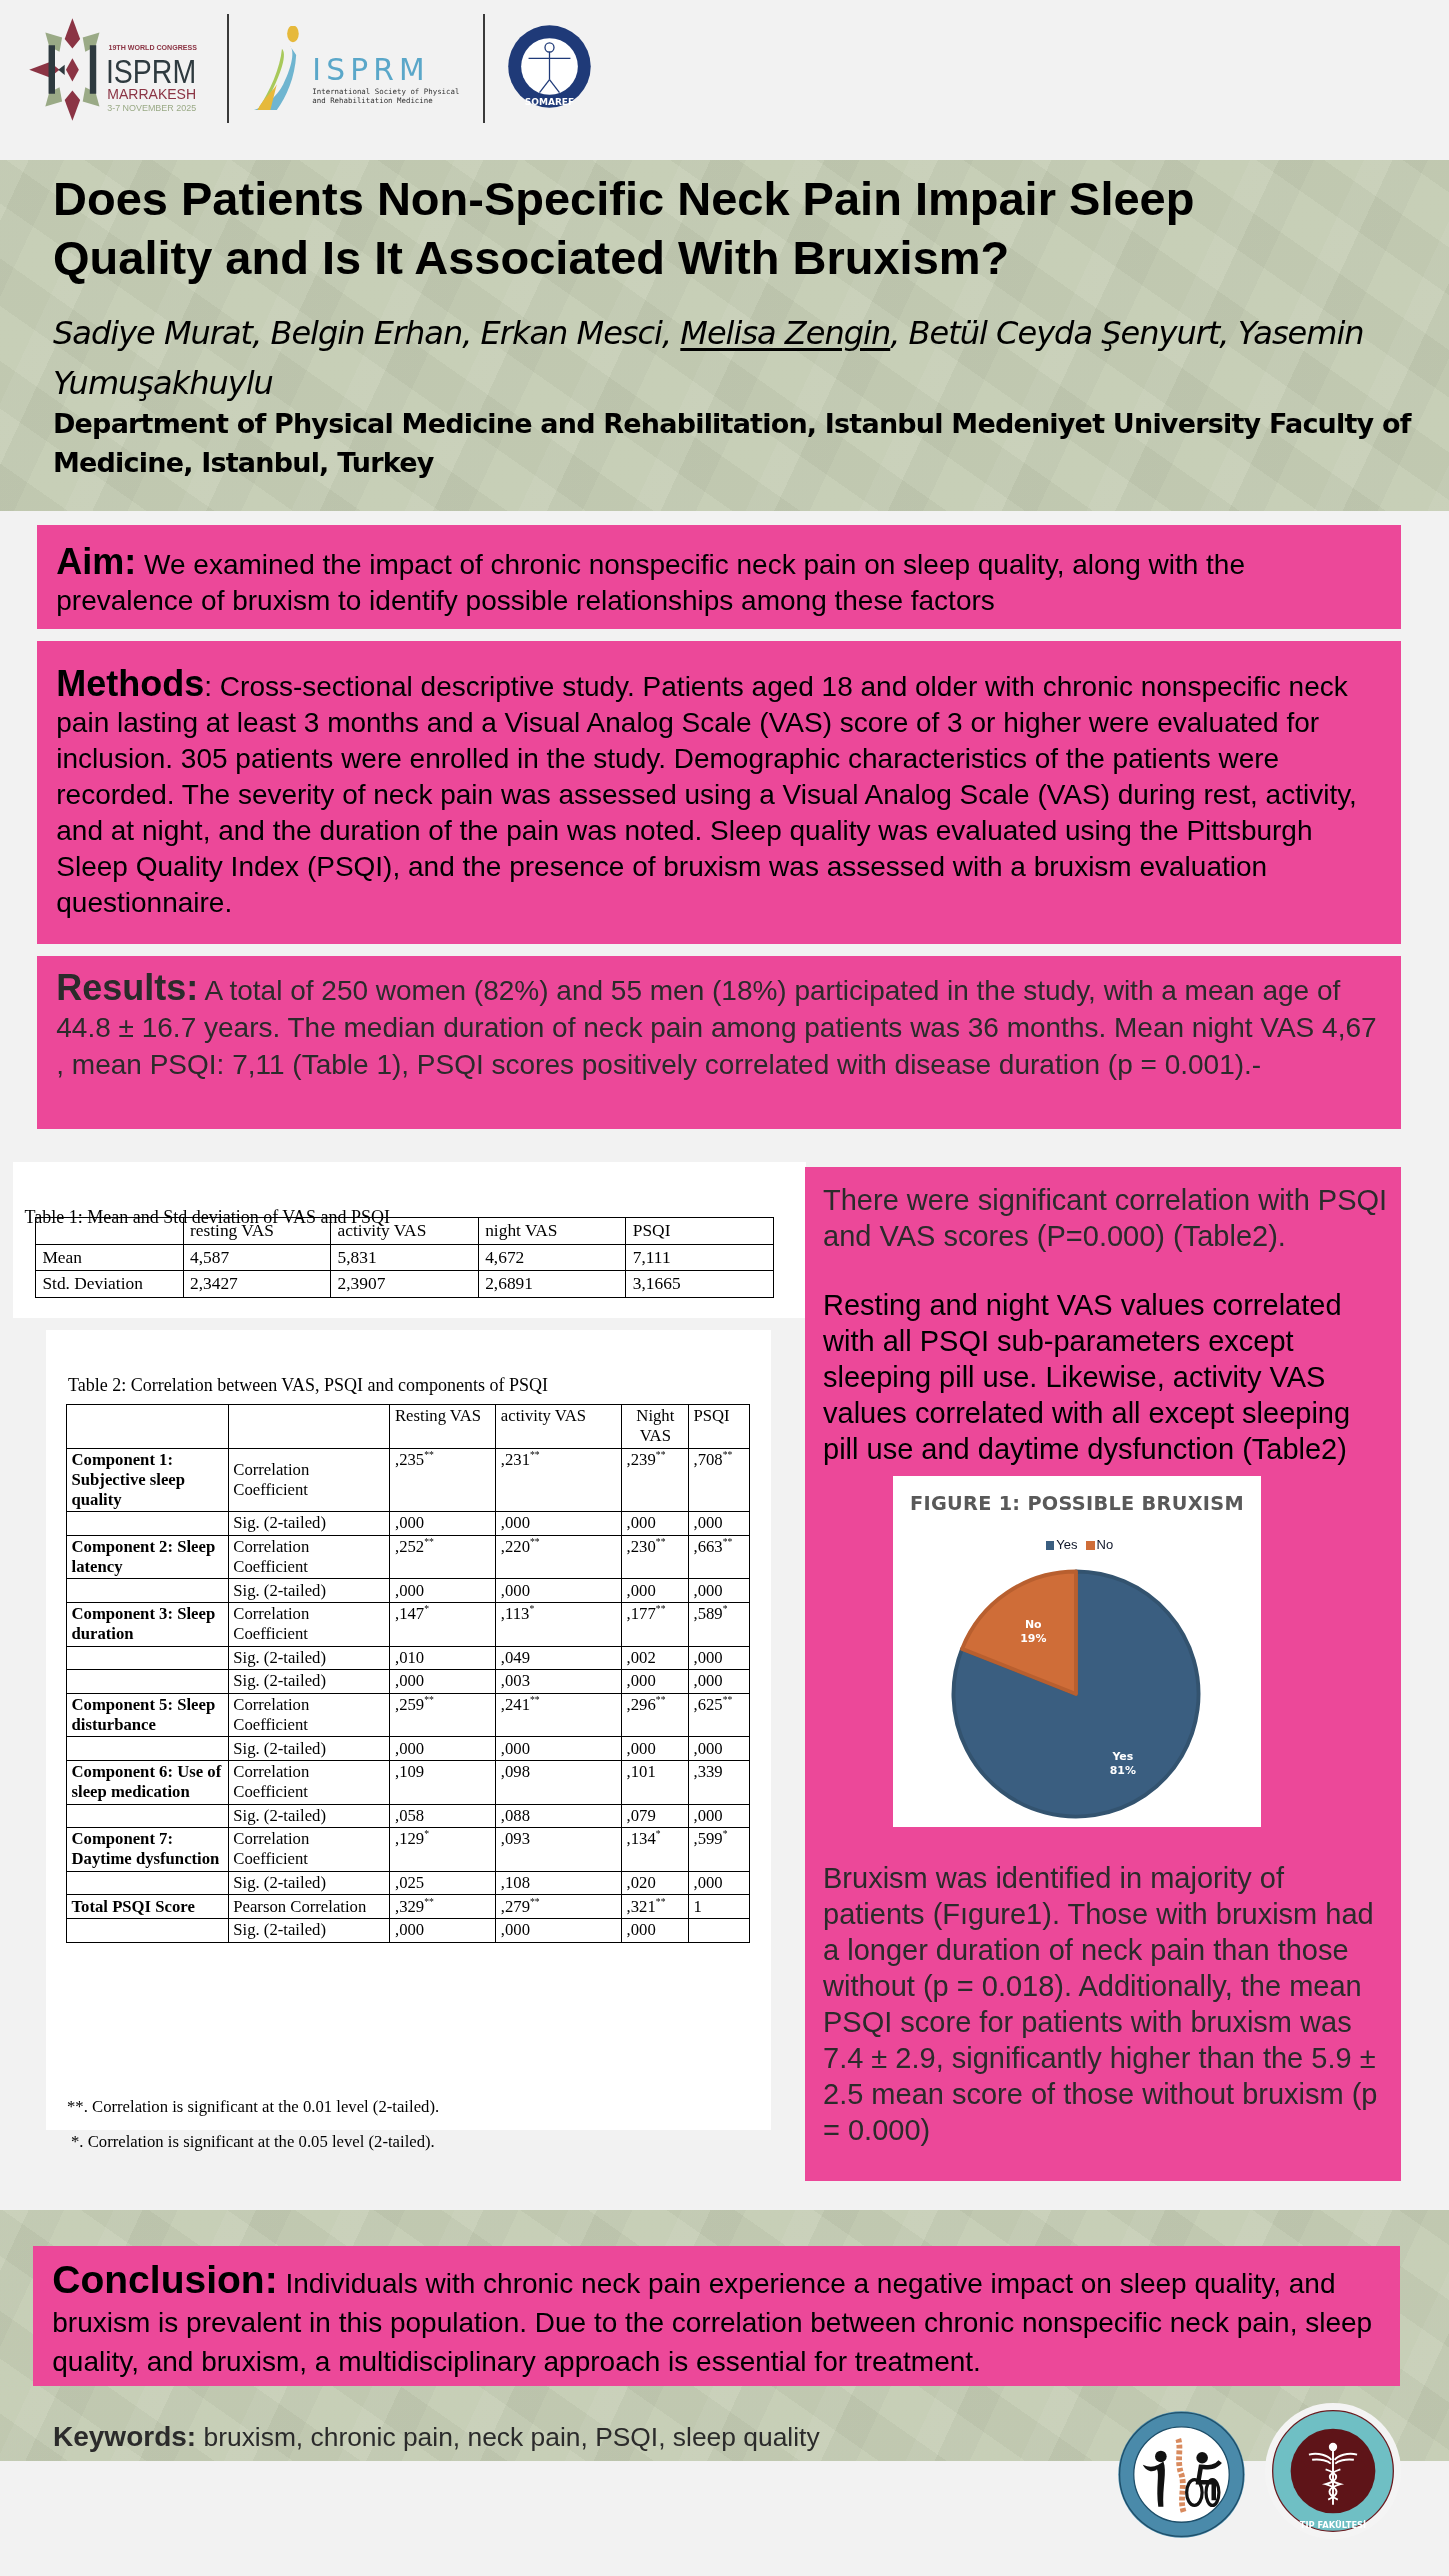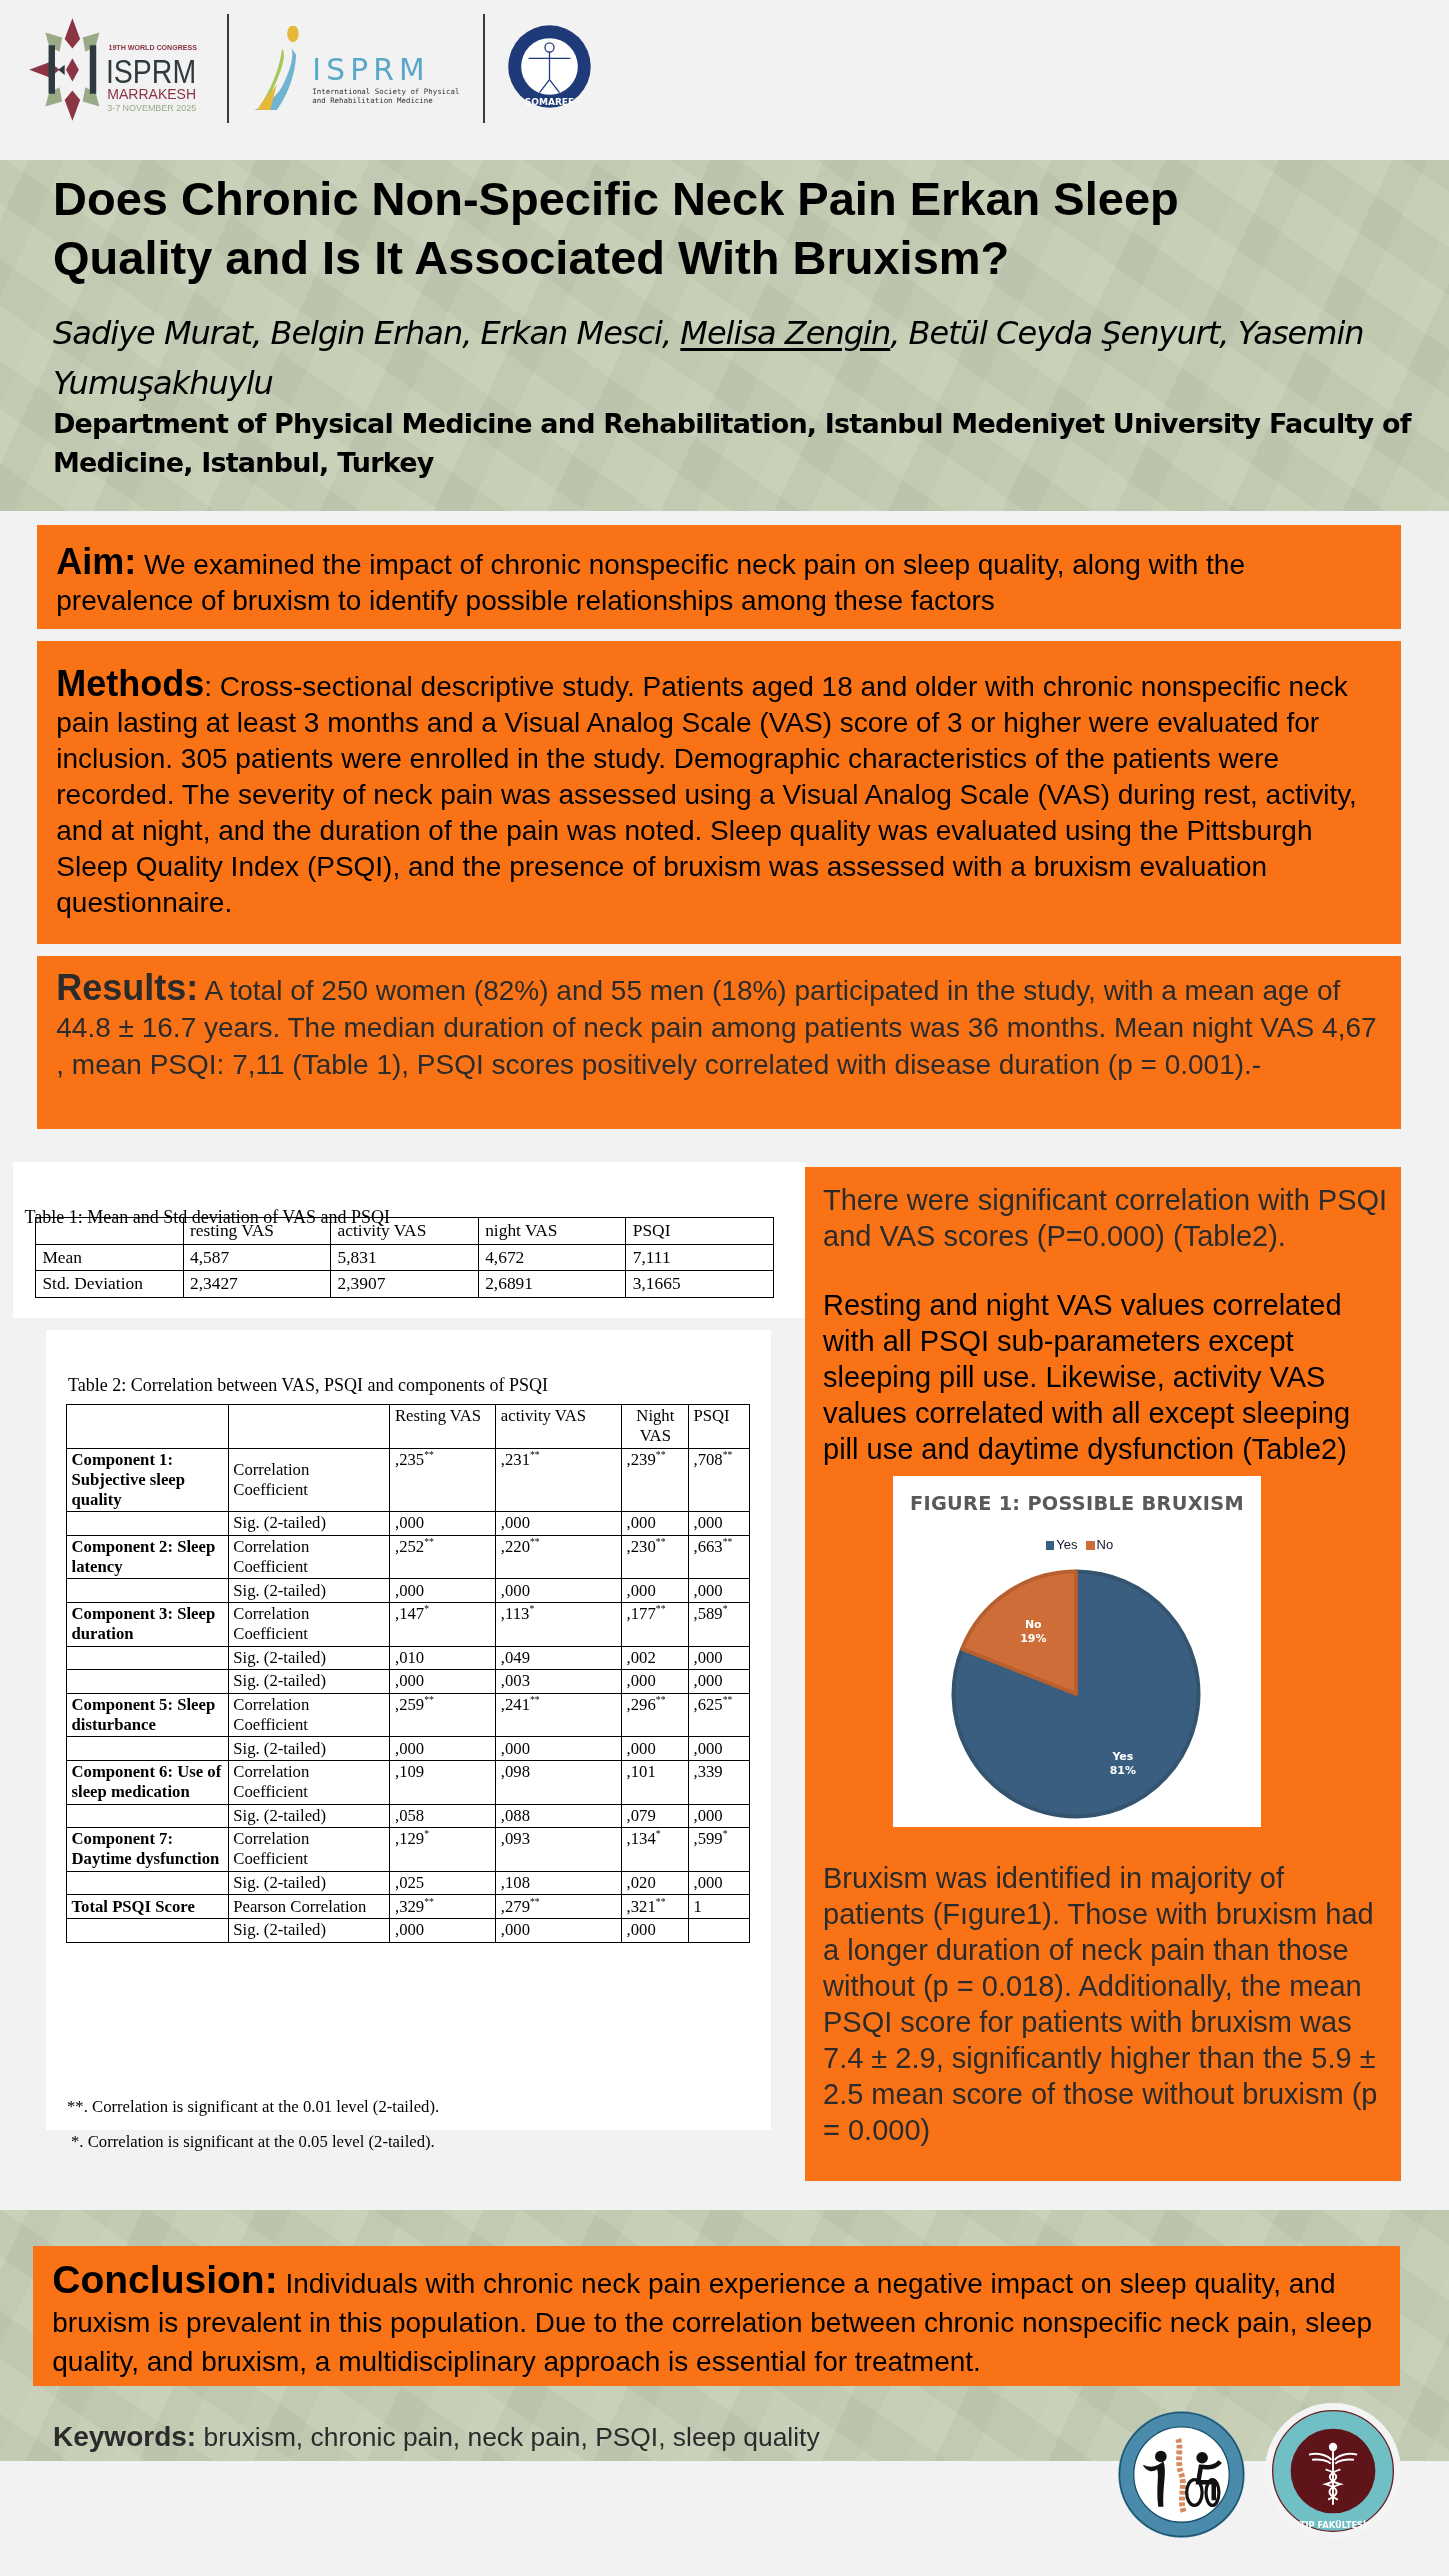--- a/index.html
+++ b/index.html
@@ -37,21 +37,21 @@
     font-size: 32px; line-height: 50px; color: #000; letter-spacing: -1px;
   }
   #authors .presenter { text-decoration: underline; text-underline-offset: 3.9px; }
   #affiliation {
     left: 53px; top: 404px; width: 1365px;
     font-family: "DejaVu Sans", sans-serif; font-weight: bold;
     font-size: 27px; line-height: 39px; color: #000; letter-spacing: -0.8px;
   }
 
   
-  .peach { background: #f97316; }
+  .peach { background: #ec4899; }
   .section-box { left: 37px; width: 1364px; box-sizing: border-box; padding: 0 19.3px; }
   .section-text { font-size: 28px; line-height: 36px; }
   .section-head { font-weight: bold; font-size: 39px; }
   .section-head.small { font-size: 36px; }
 
   #aim-box { top: 525px; height: 104px; padding-top: 19.3px; color: #000; }
   #methods-box { top: 641px; height: 303px; padding-top: 24.5px; color: #000; }
   #results-box { top: 956px; height: 173px; padding-top: 13px; color: #2b2b2b; }
   #results-box .section-text { line-height: 37px; }
 
@@ -153,21 +153,21 @@
       <line x1="35" y1="55" x2="100" y2="55"></line>
       <line x1="67.5" y1="88" x2="52" y2="108"></line>
       <line x1="67.5" y1="88" x2="83" y2="108"></line>
     </g>
     <text x="67.5" y="127" text-anchor="middle" font-family="DejaVu Sans, sans-serif" font-weight="bold" font-size="14" fill="#fff">SOMAREF</text>
   </svg>
 </div>
 
 <div class="abs green-band" id="title-band"></div>
 <div class="abs" id="poster-title">
-  <div>Does Chronic Non-Specific Neck Pain Erkan Sleep</div>
+  <div>Does Patients Non-Specific Neck Pain Impair Sleep</div>
   <div>Quality and Is It Associated With Bruxism?</div>
 </div>
 <div class="abs" id="authors"><span>Sadiye Murat, Belgin Erhan, Erkan Mesci, </span><span class="presenter">Melisa Zengin</span><span>, Betül Ceyda Şenyurt, Yasemin Yumuşakhuylu</span></div>
 <div class="abs" id="affiliation">Department of Physical Medicine and Rehabilitation, Istanbul Medeniyet University Faculty of Medicine, Istanbul, Turkey</div>
 
 <div class="abs peach section-box" id="aim-box">
   <div class="section-text"><span class="section-head small">Aim:</span><span> We examined the impact of chronic nonspecific neck pain on sleep quality, along with the prevalence of bruxism to identify possible relationships among these factors</span></div>
 </div>
 
 <div class="abs peach section-box" id="methods-box">

